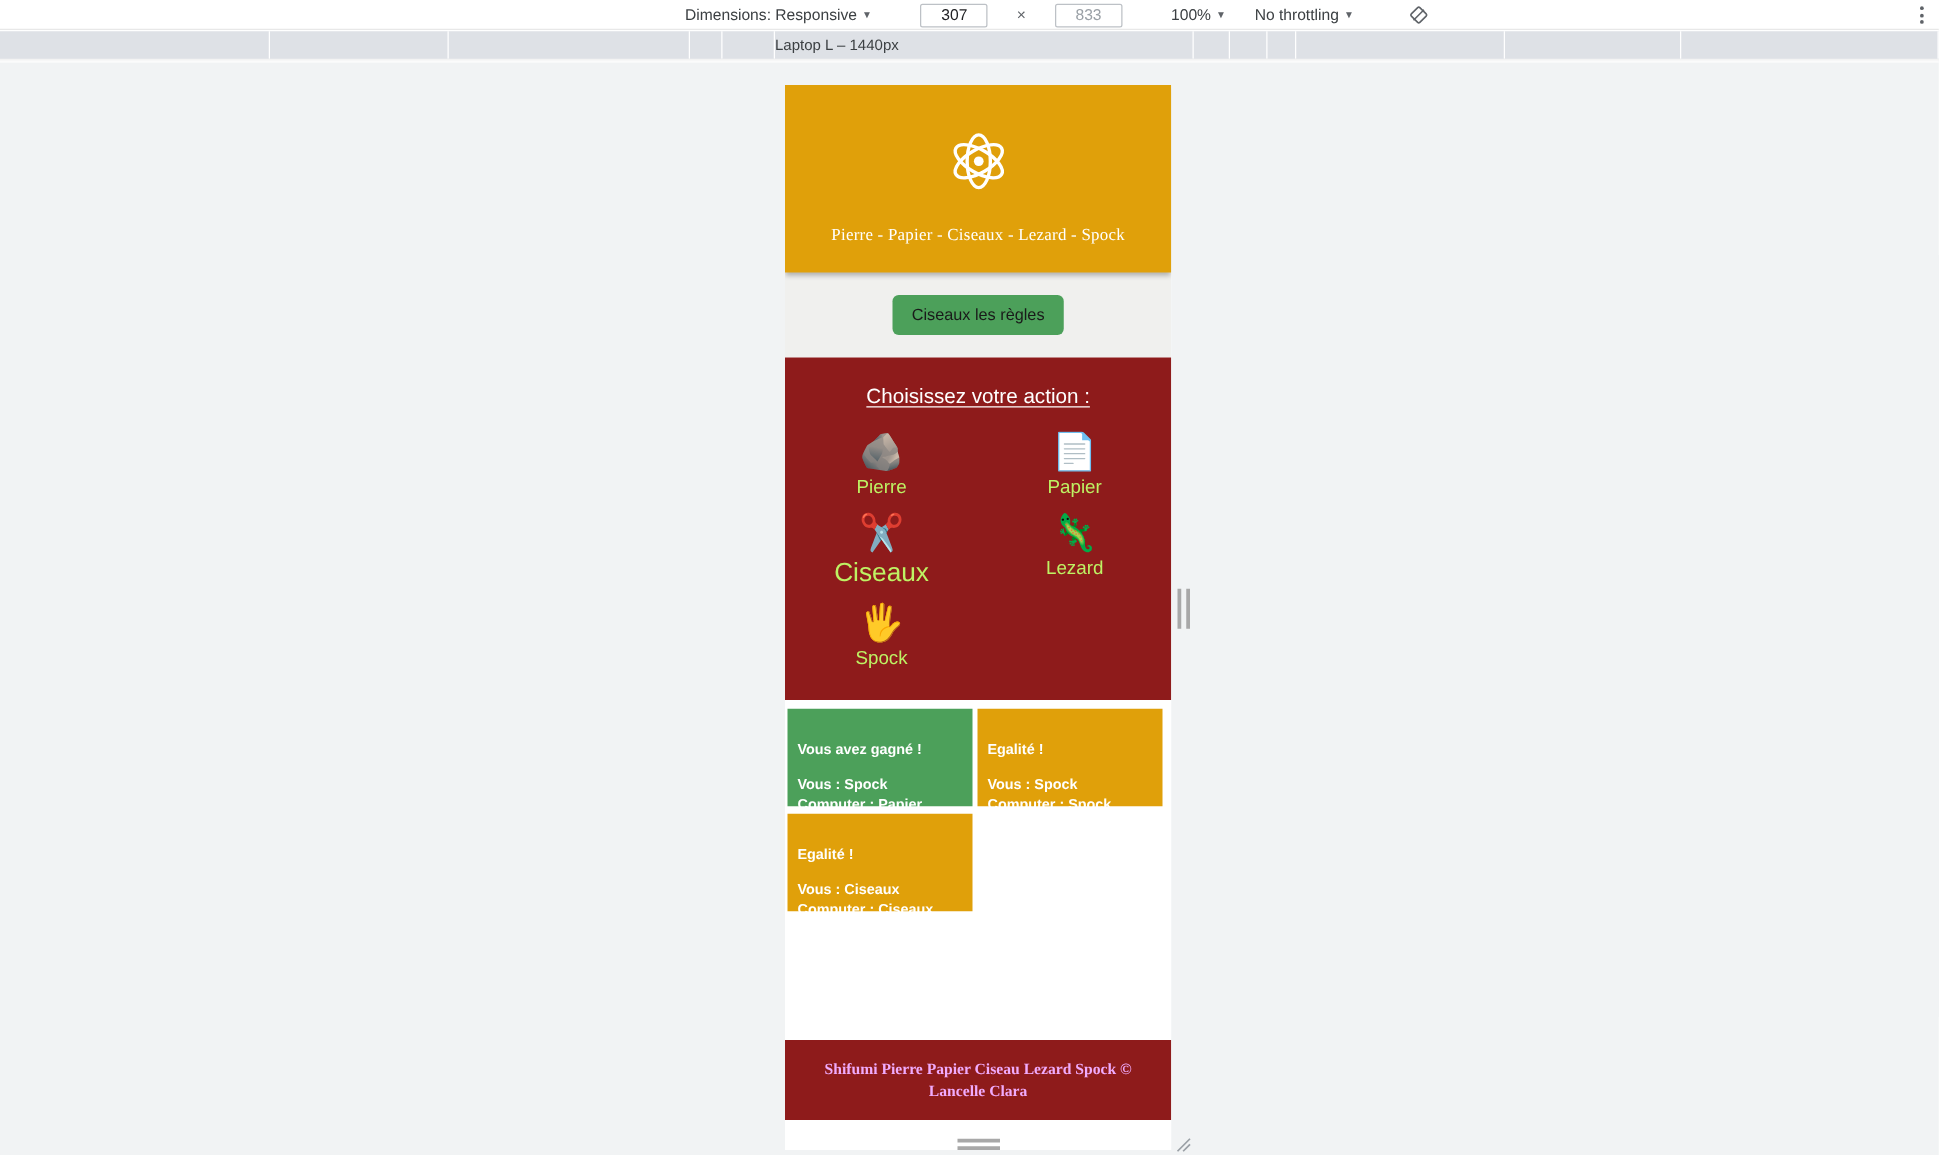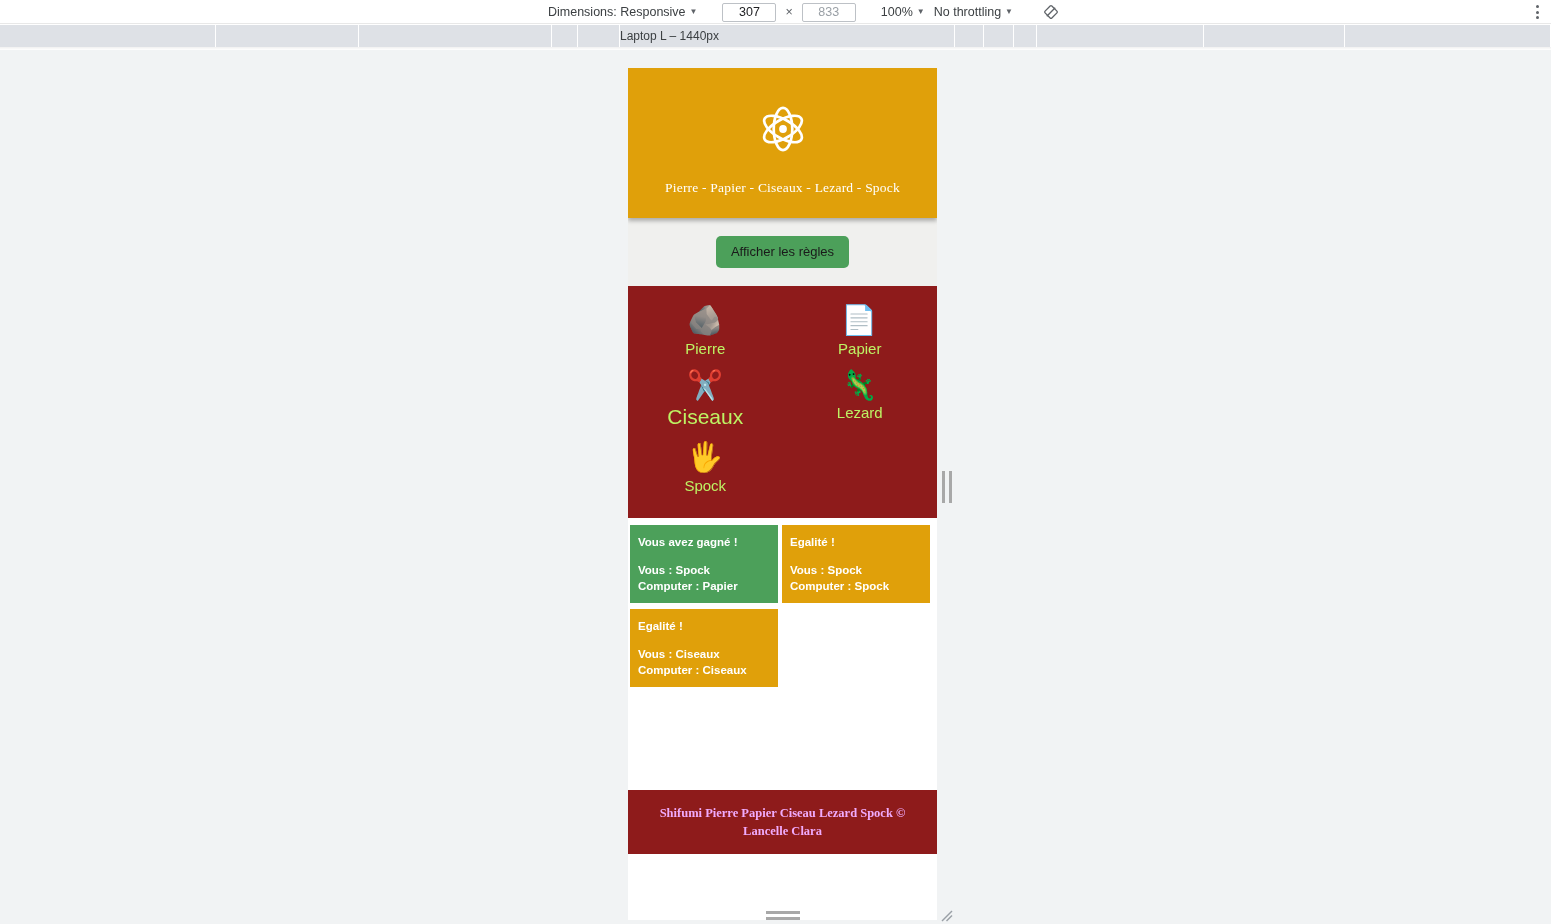--- a/index.html
+++ b/index.html
@@ -27,21 +27,21 @@
     align-items: center;
     box-sizing: border-box;
   }
   .toolbar-center {
     position: absolute;
     left: 546px;
     top: 0;
     height: 24px;
     display: flex;
     align-items: center;
-    gap: 1px;
+    gap: 15px;
     white-space: nowrap;
   }
   .tb-label {
     font-size: 12.5px;
     color: #3c4043;
     line-height: 24px;
   }
   .tb-caret {
     font-size: 8px;
     color: #5f6368;
@@ -260,21 +260,21 @@
     margin: 1px 2px 5px 2px;
     padding: 10px 8px;
     box-sizing: border-box;
     color: #ffffff;
     font-size: 11.5px;
     font-weight: bold;
     line-height: 1.35;
   }
   .result-card.win { background: #4ca05a; }
   .result-card.draw { background: #e0a00a; }
-  .result-title { margin-bottom: 13px; display: block; }
+  .result-title { margin-bottom: 13px; display: block; margin-top: 16px; }
   .result-line { display: block; }
 
   
   .site-footer {
     background: #8e1b1b;
     color: #f0abfc;
     font-family: "Liberation Serif", serif;
     font-weight: bold;
     font-size: 12.5px;
     text-align: center;
@@ -397,24 +397,25 @@
           <ellipse cx="32" cy="32" rx="11" ry="25"></ellipse>
           <ellipse cx="32" cy="32" rx="11" ry="25" transform="rotate(60 32 32)"></ellipse>
           <ellipse cx="32" cy="32" rx="11" ry="25" transform="rotate(120 32 32)"></ellipse>
         </g>
         <circle cx="32" cy="32" r="4.6" fill="#ffffff"></circle>
       </svg>
       <div class="site-title">Pierre - Papier - Ciseaux - Lezard - Spock</div>
     </header>
 
     <div class="rules-strip">
-      <button class="rules-button">Afficher les règles</button>
+      <button class="rules-button">Ciseaux les règles</button>
     </div>
 
     <section class="action-panel">
+      <div class="action-heading">Choisissez votre action :</div>
 
       <div class="action-grid">
 
         <div class="action-item">
           <span class="action-emoji">🪨</span>
           <span class="action-label">Pierre</span>
         </div>
 
         <div class="action-item">
           <span class="action-emoji">📄</span>

